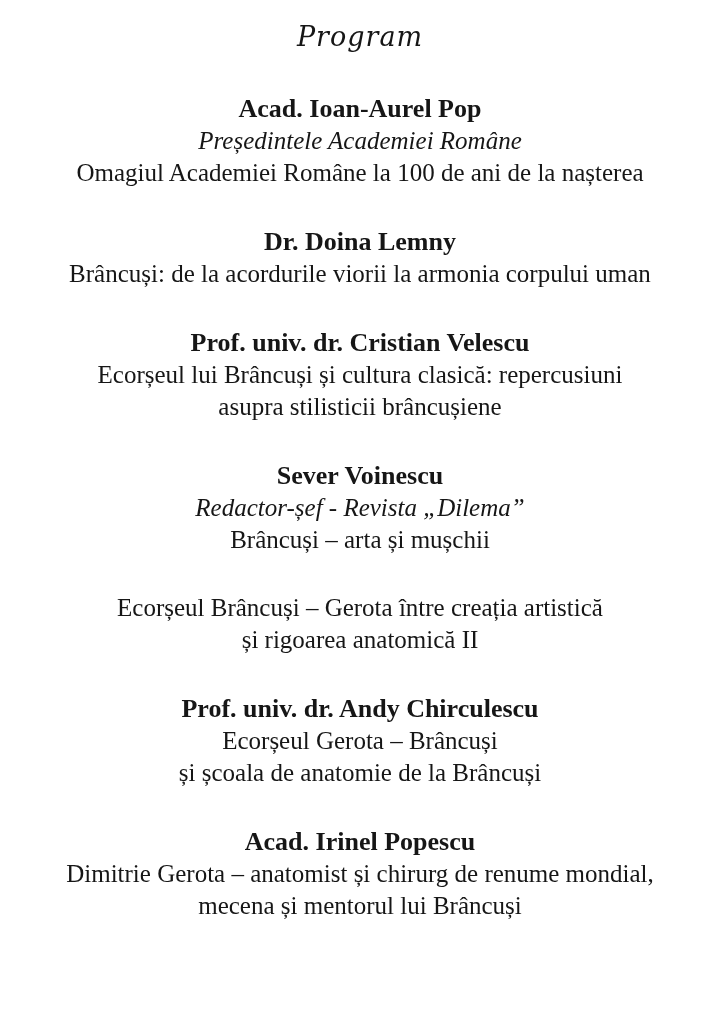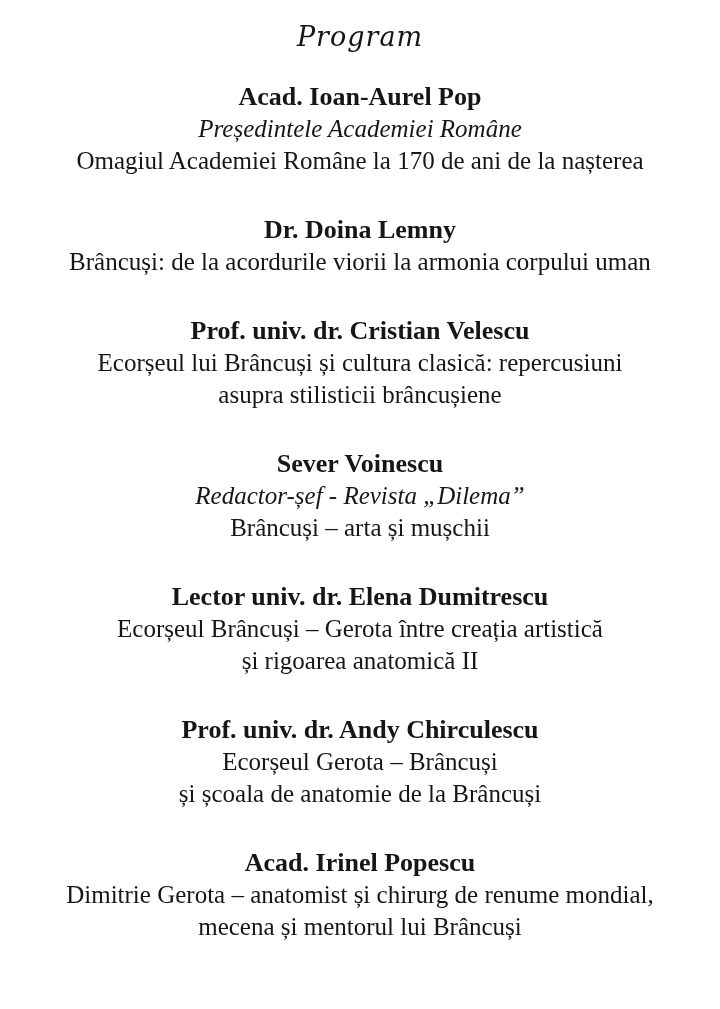--- a/index.html
+++ b/index.html
@@ -25,21 +25,21 @@
     font-weight: 500;
     font-size: 27px;
     letter-spacing: 1px;
     line-height: 34px;
     margin: 0 auto;
   }
   .block {
     margin-top: 36px;
   }
   .block.first {
-    margin-top: 26px;
+    margin-top: 38px;
   }
   .speaker-name {
     font-weight: bold;
     font-size: 26px;
     line-height: 33px;
   }
   .speaker-role {
     font-style: italic;
     font-size: 25px;
     line-height: 32px;
@@ -52,42 +52,41 @@
 </head>
 <body>
 
 <div class="page">
 
   <div class="doc-title">Program</div>
 
   <div class="block first">
     <div class="speaker-name">Acad. Ioan-Aurel Pop</div>
     <div class="speaker-role">Președintele Academiei Române</div>
-    <div class="talk-line">Omagiul Academiei Române la 170 de ani de la nașterea</div>
+    <div class="talk-line">Omagiul Academiei Române la 100 de ani de la nașterea</div>
   </div>
 
   <div class="block">
     <div class="speaker-name">Dr. Doina Lemny</div>
     <div class="talk-line">Brâncuși: de la acordurile viorii la armonia corpului uman</div>
   </div>
 
   <div class="block">
     <div class="speaker-name">Prof. univ. dr. Cristian Velescu</div>
     <div class="talk-line">Ecorșeul lui Brâncuși și cultura clasică: repercusiuni</div>
     <div class="talk-line">asupra stilisticii brâncușiene</div>
   </div>
 
   <div class="block">
     <div class="speaker-name">Sever Voinescu</div>
     <div class="speaker-role">Redactor-șef - Revista „Dilema”</div>
     <div class="talk-line">Brâncuși – arta și mușchii</div>
   </div>
 
   <div class="block">
-    <div class="speaker-name">Lector univ. dr. Elena Dumitrescu</div>
     <div class="talk-line">Ecorșeul Brâncuși – Gerota între creația artistică</div>
     <div class="talk-line">și rigoarea anatomică II</div>
   </div>
 
   <div class="block">
     <div class="speaker-name">Prof. univ. dr. Andy Chirculescu</div>
     <div class="talk-line">Ecorșeul Gerota – Brâncuși</div>
     <div class="talk-line">și școala de anatomie de la Brâncuși</div>
   </div>
 

